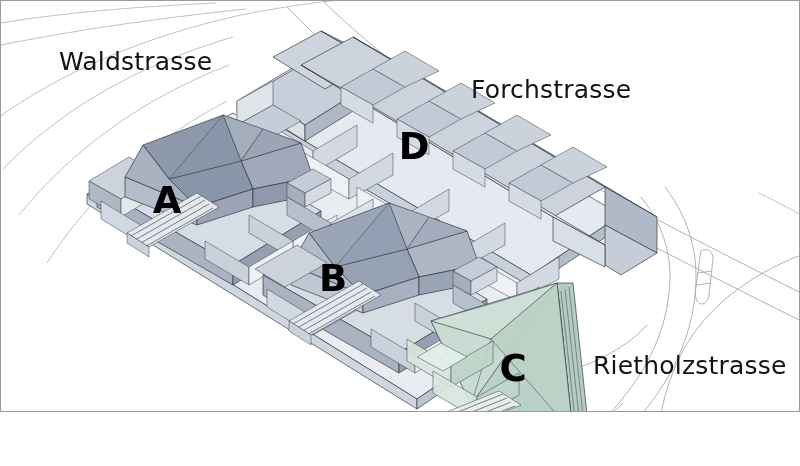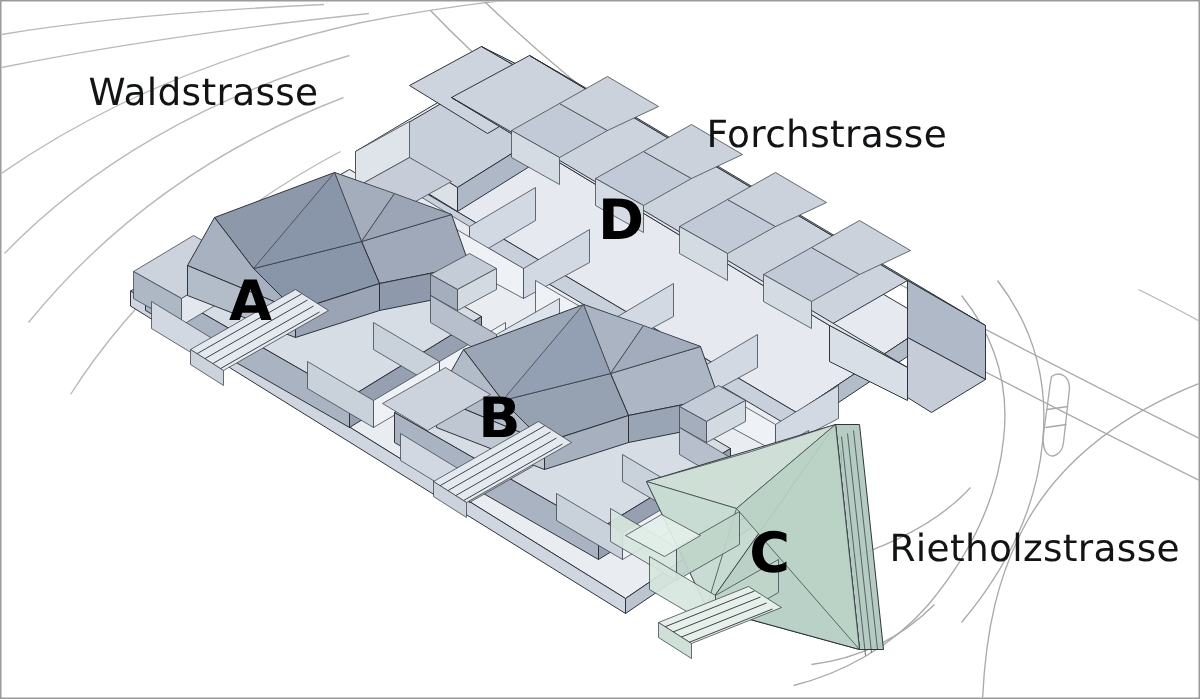--- a/index.html
+++ b/index.html
@@ -2,21 +2,21 @@
 <html><head>
 <meta charset="utf-8">
 <title>Axonometric Site Plan</title>
 <style>
   html,body{margin:0;padding:0;background:#ffffff;}
   body{
     font-family:"DejaVu Sans","Liberation Sans",sans-serif;
   }
   #stage{
     position:relative;
-    width:800px;height:466px;
+    width:800px;height:412px;
     background:#ffffff;
     overflow:hidden;
     box-sizing:border-box;
     border:1px solid #9a9a9a;
   }
   #scene{position:absolute;inset:0;}
   svg#plan{display:block;width:800px;height:466px;}
 
   .street-label{
     fill:#111315;

